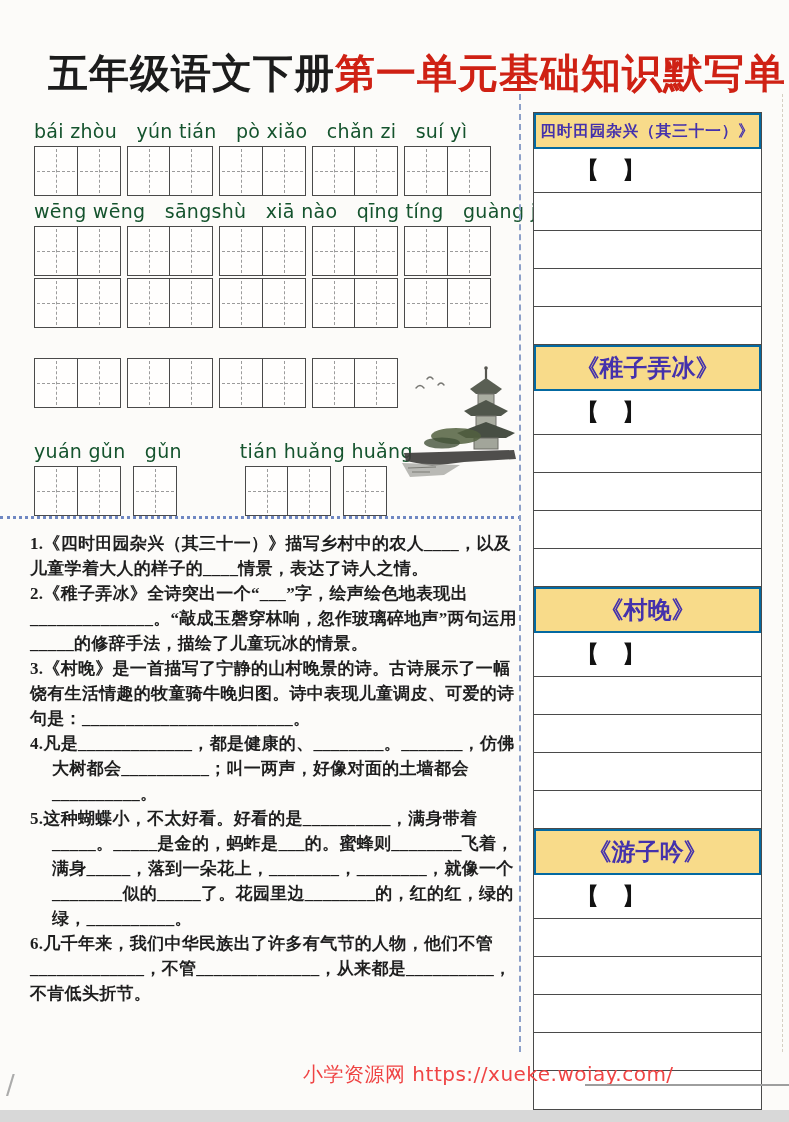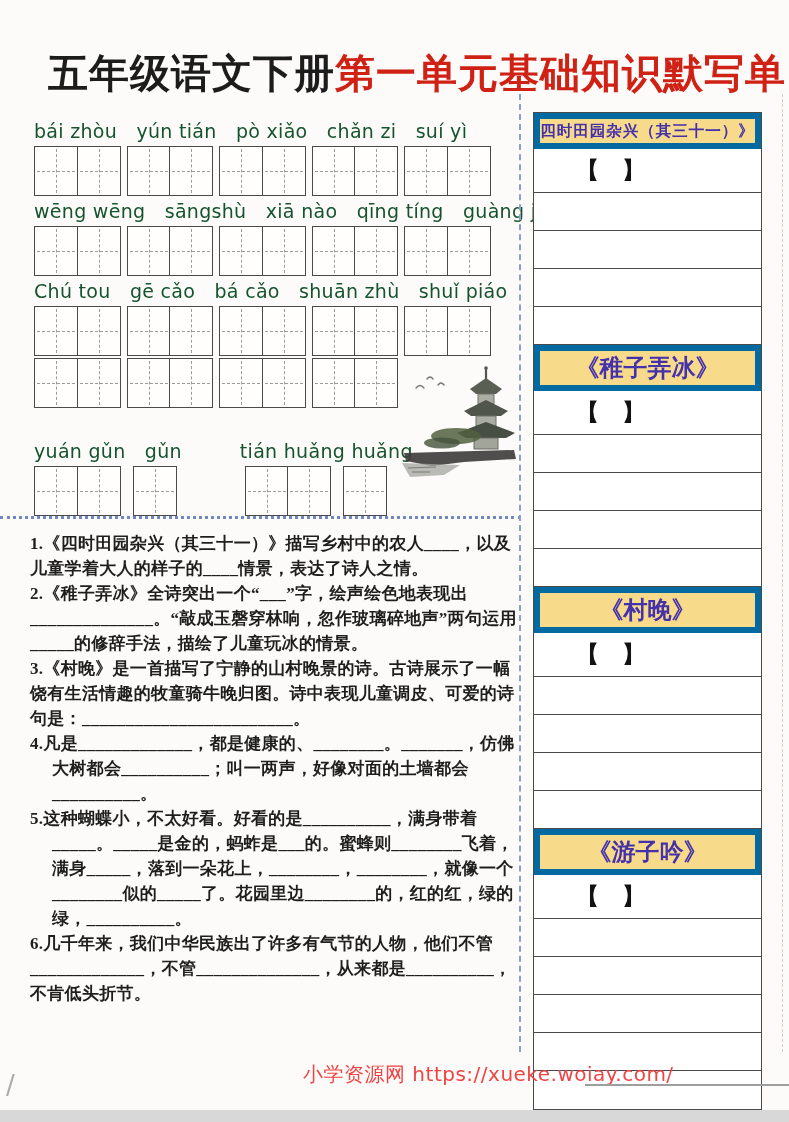--- a/index.html
+++ b/index.html
@@ -51,21 +51,21 @@
   .q.hang{padding-left:22px;text-indent:-22px;}
 
   
   .poem-col{
     position:absolute;left:533px;top:112px;width:229px;
     border:1px solid #4a4a4a;background:#ffffff;box-sizing:border-box;
   }
   .rc-header{
     height:46px;box-sizing:border-box;
     display:flex;align-items:center;justify-content:center;
-    background:#f8db8a;border:6px solid #0369a1;
+    background:#f8db8a;border:2px solid #0369a1;
     color:#4431ac;font-weight:bold;font-size:24px;white-space:nowrap;
   }
   .rc-header.small{height:36px;font-size:15.5px;letter-spacing:1px;}
   .rc-author{
     height:44px;box-sizing:border-box;border-bottom:1px solid #4a4a4a;
     display:flex;align-items:center;padding-left:42px;
     font-size:23px;font-weight:bold;color:#121212;
   }
   .rc-line{height:38px;box-sizing:border-box;border-bottom:1px solid #4a4a4a;}
   .poem-section:last-child .rc-line:last-child{border-bottom:none;}
@@ -135,21 +135,20 @@
           <div class="cell"></div>
           <div class="cell"></div>
         </div>
         <div class="box-group">
           <div class="cell"></div>
           <div class="cell"></div>
         </div>
       </div>
     </div>
     <div class="py-row">
-      <div class="py-label">Chú tou　gē cǎo　bá cǎo　shuān zhù　shuǐ piáo</div>
       <div class="py-boxes">
         <div class="box-group">
           <div class="cell"></div>
           <div class="cell"></div>
         </div>
         <div class="box-group">
           <div class="cell"></div>
           <div class="cell"></div>
         </div>
         <div class="box-group">

